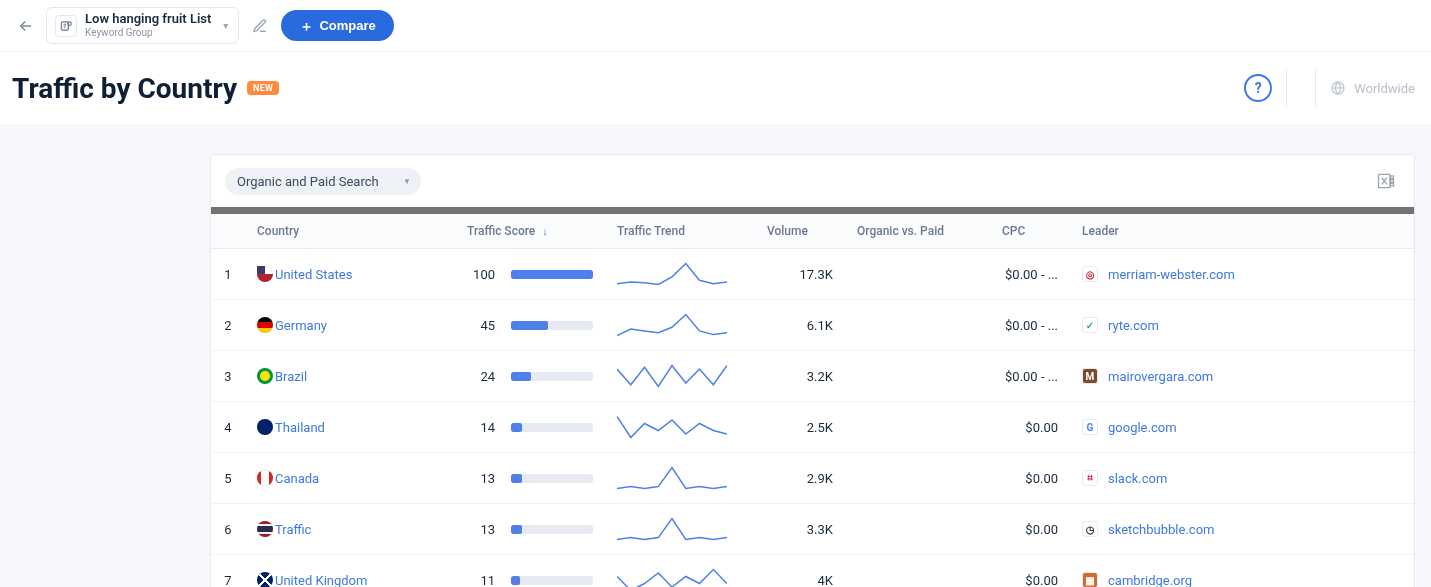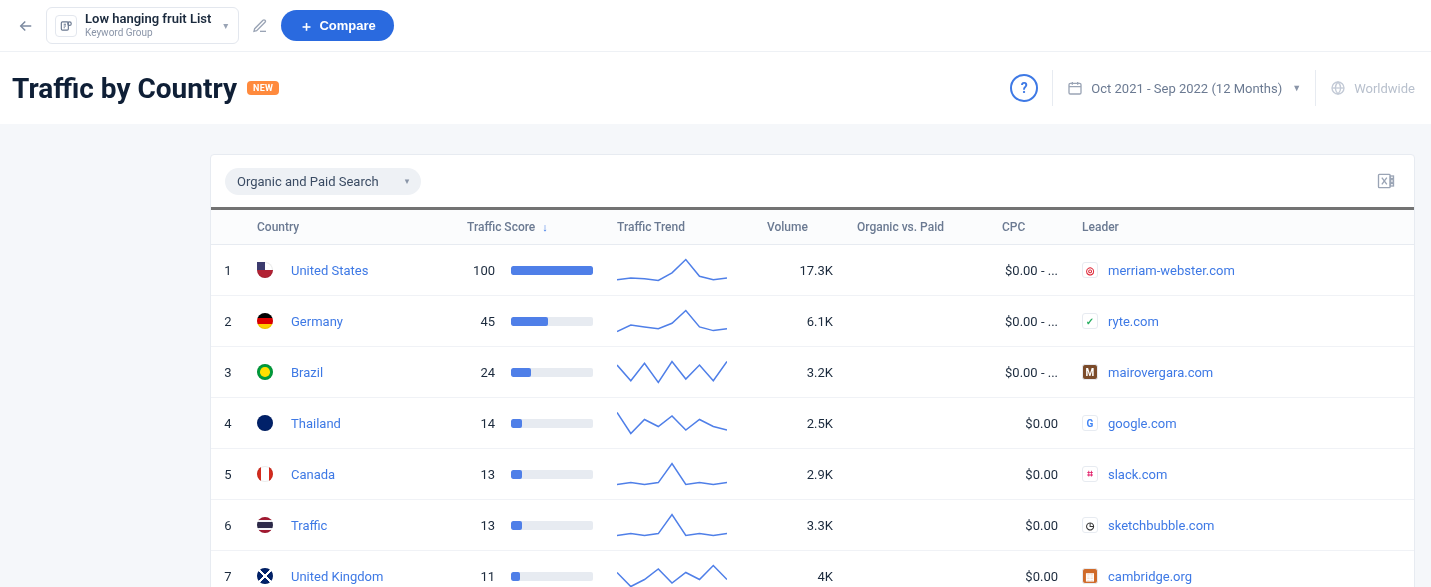--- a/index.html
+++ b/index.html
@@ -82,39 +82,39 @@
   .filter-chip {
     background:#eef1f5; border-radius:16px; padding:6px 12px;
     display:flex; align-items:center; gap:24px; color:#3a4b63; font-size:13px;
     cursor:pointer;
   }
   .export-btn { color:#9aa4b5; cursor:pointer; display:flex; padding:4px;}
   
   table.data { width:100%; border-collapse:collapse; table-layout:fixed;}
   table.data thead th {
     text-align:left; font-weight:500; color:#6b7a92; font-size:12px;
-    padding:10px 12px; border-top:3px solid #737373; border-bottom:1px solid #e7ebf1;
+    padding:10px 12px; border-top:7px solid #737373; border-bottom:1px solid #e7ebf1;
     background:#fbfcfd;
   }
   table.data thead th.sort { cursor:pointer;}
   .sort-arrow { color:#3e79e5; font-size:11px; margin-left:4px;}
   table.data tbody td {
     padding:10px 12px; border-bottom:1px solid #f0f2f6; color:#1b2a3d;
     vertical-align:middle; white-space:nowrap; overflow:hidden; text-overflow:ellipsis;
   }
   .col-idx { width:34px; text-align:center; color:#6b7a92;}
   .col-country { width:210px;}
   .col-score { width:150px;}
   .col-trend { width:150px;}
   .col-vol { width:90px; text-align:right;}
   .col-ovp { width:145px;}
   .col-cpc { width:80px; text-align:right;}
   .col-leader { width:auto;}
   th.right, td.right { text-align:right;}
-  .country-cell { display:flex; align-items:center; gap:18px;}
+  .country-cell { display:flex; align-items:center; gap:2px;}
   .flag {
     width:16px;height:16px;border-radius:50%;flex-shrink:0;
     box-shadow: inset 0 0 0 1px rgba(0,0,0,0.08);
   }
   .score-cell { display:flex; align-items:center; gap:16px; justify-content:flex-end;}
   .score-num { color:#1b2a3d; min-width:24px; text-align:right;}
   .bar-track {
     width:82px; height:9px; background:#e7ebf1; border-radius:2px; position:relative; overflow:hidden;
   }
   .bar-fill { position:absolute; inset:0 auto 0 0; background:#4f7fe8; border-radius:2px;}
@@ -180,28 +180,20 @@
 </div>
 
 <div class="title-row">
   <div class="title-left">
     <h1 class="page-title">Traffic by Country</h1>
     <span class="badge-new">NEW</span>
   </div>
   <div class="title-right">
     <div class="help-btn">?</div>
     <div class="tr-sep"></div>
-    <div class="date-picker">
-      <svg width="16" height="16" viewBox="0 0 24 24" fill="none" stroke="#9aa4b5" stroke-width="2">
-          <rect x="3" y="5" width="18" height="16" rx="2"></rect>
-          <path d="M16 3v4M8 3v4M3 10h18"></path>
-        </svg>
-      <span>Oct 2021 - Sep 2022 (12 Months)</span>
-      <span class="caret-dn">▼</span>
-    </div>
     <div class="tr-sep"></div>
     <div class="scope-picker" style="color:#b8c0cd;">
       <svg width="16" height="16" viewBox="0 0 24 24" fill="none" stroke="#c3cad6" stroke-width="2">
           <circle cx="12" cy="12" r="9"></circle>
           <path d="M3 12h18"></path>
           <path d="M12 3c2.5 2.7 4 5.8 4 9s-1.5 6.3-4 9c-2.5-2.7-4-5.8-4-9s1.5-6.3 4-9z"></path>
         </svg>
       <span>Worldwide</span>
     </div>
   </div>

